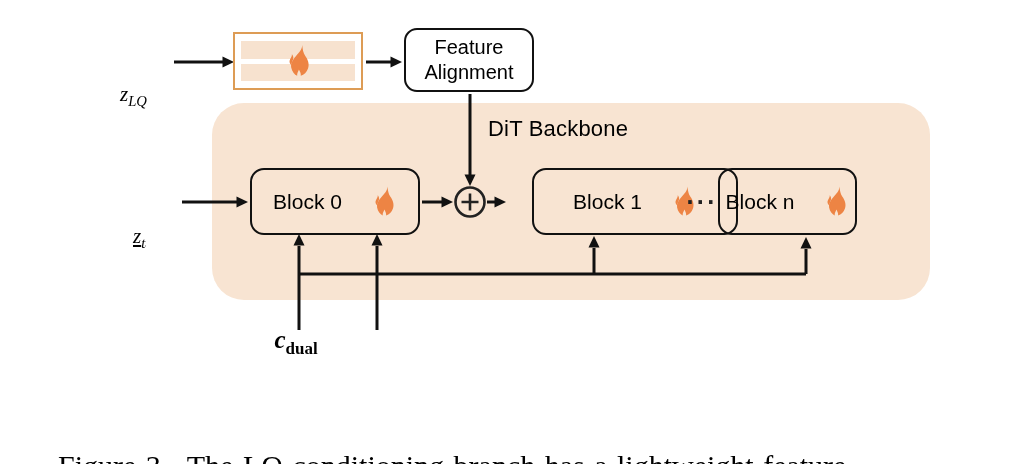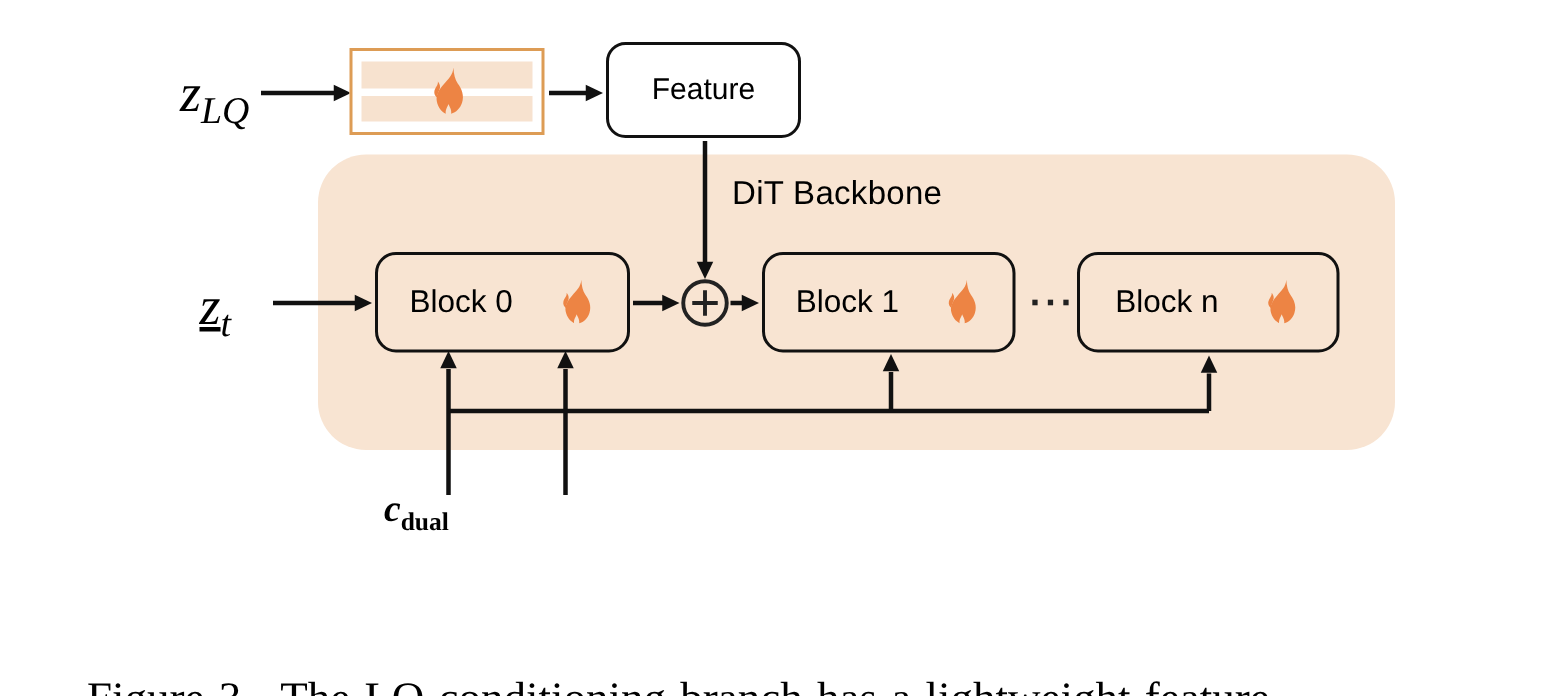--- a/index.html
+++ b/index.html
@@ -34,38 +34,38 @@
   .feature-align {
     left:404px; top:28px; width:130px; height:64px; background:#fff;
     border:2.5px solid #111; border-radius:13px; flex-direction:column;
     font-size:20px; line-height:25px; text-align:center;
   }
   .dit-block {
     top:168px; height:67px; background:transparent;
     border:2.2px solid #111; border-radius:14px; gap:28px; font-size:21px;
   }
   .block0 { left:250px; width:170px; }
-  .block1 { left:508px; width:169px; }
-  .blockn { left:718px; width:175px; }
+  .block1 { left:532px; width:206px; }
+  .blockn { left:718px; width:139px; }
   .flame { display:block; }
   .flame .outer { fill:var(--color-flame, #ED8444); }
   .ellipsis {
     position:absolute; left:684px; top:189px; width:36px; text-align:center; z-index:3;
     font-size:25px; font-weight:bold; line-height:26px; letter-spacing:2px; color:#222;
   }
   
   .math {
     position:absolute; z-index:4; font-family:"Liberation Serif", serif;
-    font-style:italic; font-size:36px; line-height:30px;
+    font-style:italic; font-size:21px; line-height:30px;margin-top:32px;
   }
   .math sub { font-size:70%; line-height:0; }
   .z-lq { left:120px; top:47px; }
   .z-t  { left:133px; top:189px;text-decoration:underline; }
   .cond {
-    position:absolute; top:325px; z-index:4; width:80px; text-align:left;
+    position:absolute; top:325px; z-index:4; width:80px; text-align:center;
     font-family:"Liberation Serif", serif; font-weight:bold; font-style:italic;
     font-size:25px; line-height:30px;
   }
   .cond sub { font-style:normal; font-size:68%; line-height:0; }
   .c-dual { left:256px; }
   .c-pool { left:335px; }
   
   .caption {
     position:absolute; left:58px; top:361px; width:940px; z-index:4;
     font-family:"Liberation Serif", serif; font-size:30px; line-height:42px;
@@ -144,20 +144,21 @@
     <span class="flame-wrap">
       <svg class="flame" width="29" height="34" viewBox="0 0 32 38">
         <path class="outer" d="M20.8 1.2 C20.4 6.6 17.2 9.6 13.6 13.6 C10 17.6 7.6 21.6 8.4 26.2 C9.2 30.8 12.2 34.2 15.1 35.6 C14.6 32.4 16.6 30.4 17.1 28.4 C17.8 30.4 19.6 32.6 19.1 35.5 C22.8 34.6 25.8 31.6 27.2 27.4 C29 22 27 17 24 13 C22 10.2 21 6 20.8 1.2 Z"></path>
         <path class="outer" d="M9.2 11.5 C9.6 14.3 7.2 15.8 6.6 18.6 C6.2 20.7 7.2 22.6 8.9 23.7 C8.3 20.8 10.4 18.9 10.8 16 C11 14.2 10.1 12.6 9.2 11.5 Z"></path>
       </svg>
     </span>
   </div>
 
   <div class="box feature-align">
     <span>Feature</span>
+    <span>Alignment</span>
   </div>
 
   <div class="box dit-block block0">
     <span>Block 0</span>
     <span>
       <svg class="flame" width="27" height="33" viewBox="0 0 32 38">
         <path class="outer" d="M20.8 1.2 C20.4 6.6 17.2 9.6 13.6 13.6 C10 17.6 7.6 21.6 8.4 26.2 C9.2 30.8 12.2 34.2 15.1 35.6 C14.6 32.4 16.6 30.4 17.1 28.4 C17.8 30.4 19.6 32.6 19.1 35.5 C22.8 34.6 25.8 31.6 27.2 27.4 C29 22 27 17 24 13 C22 10.2 21 6 20.8 1.2 Z"></path>
         <path class="outer" d="M9.2 11.5 C9.6 14.3 7.2 15.8 6.6 18.6 C6.2 20.7 7.2 22.6 8.9 23.7 C8.3 20.8 10.4 18.9 10.8 16 C11 14.2 10.1 12.6 9.2 11.5 Z"></path>
       </svg>
     </span>

